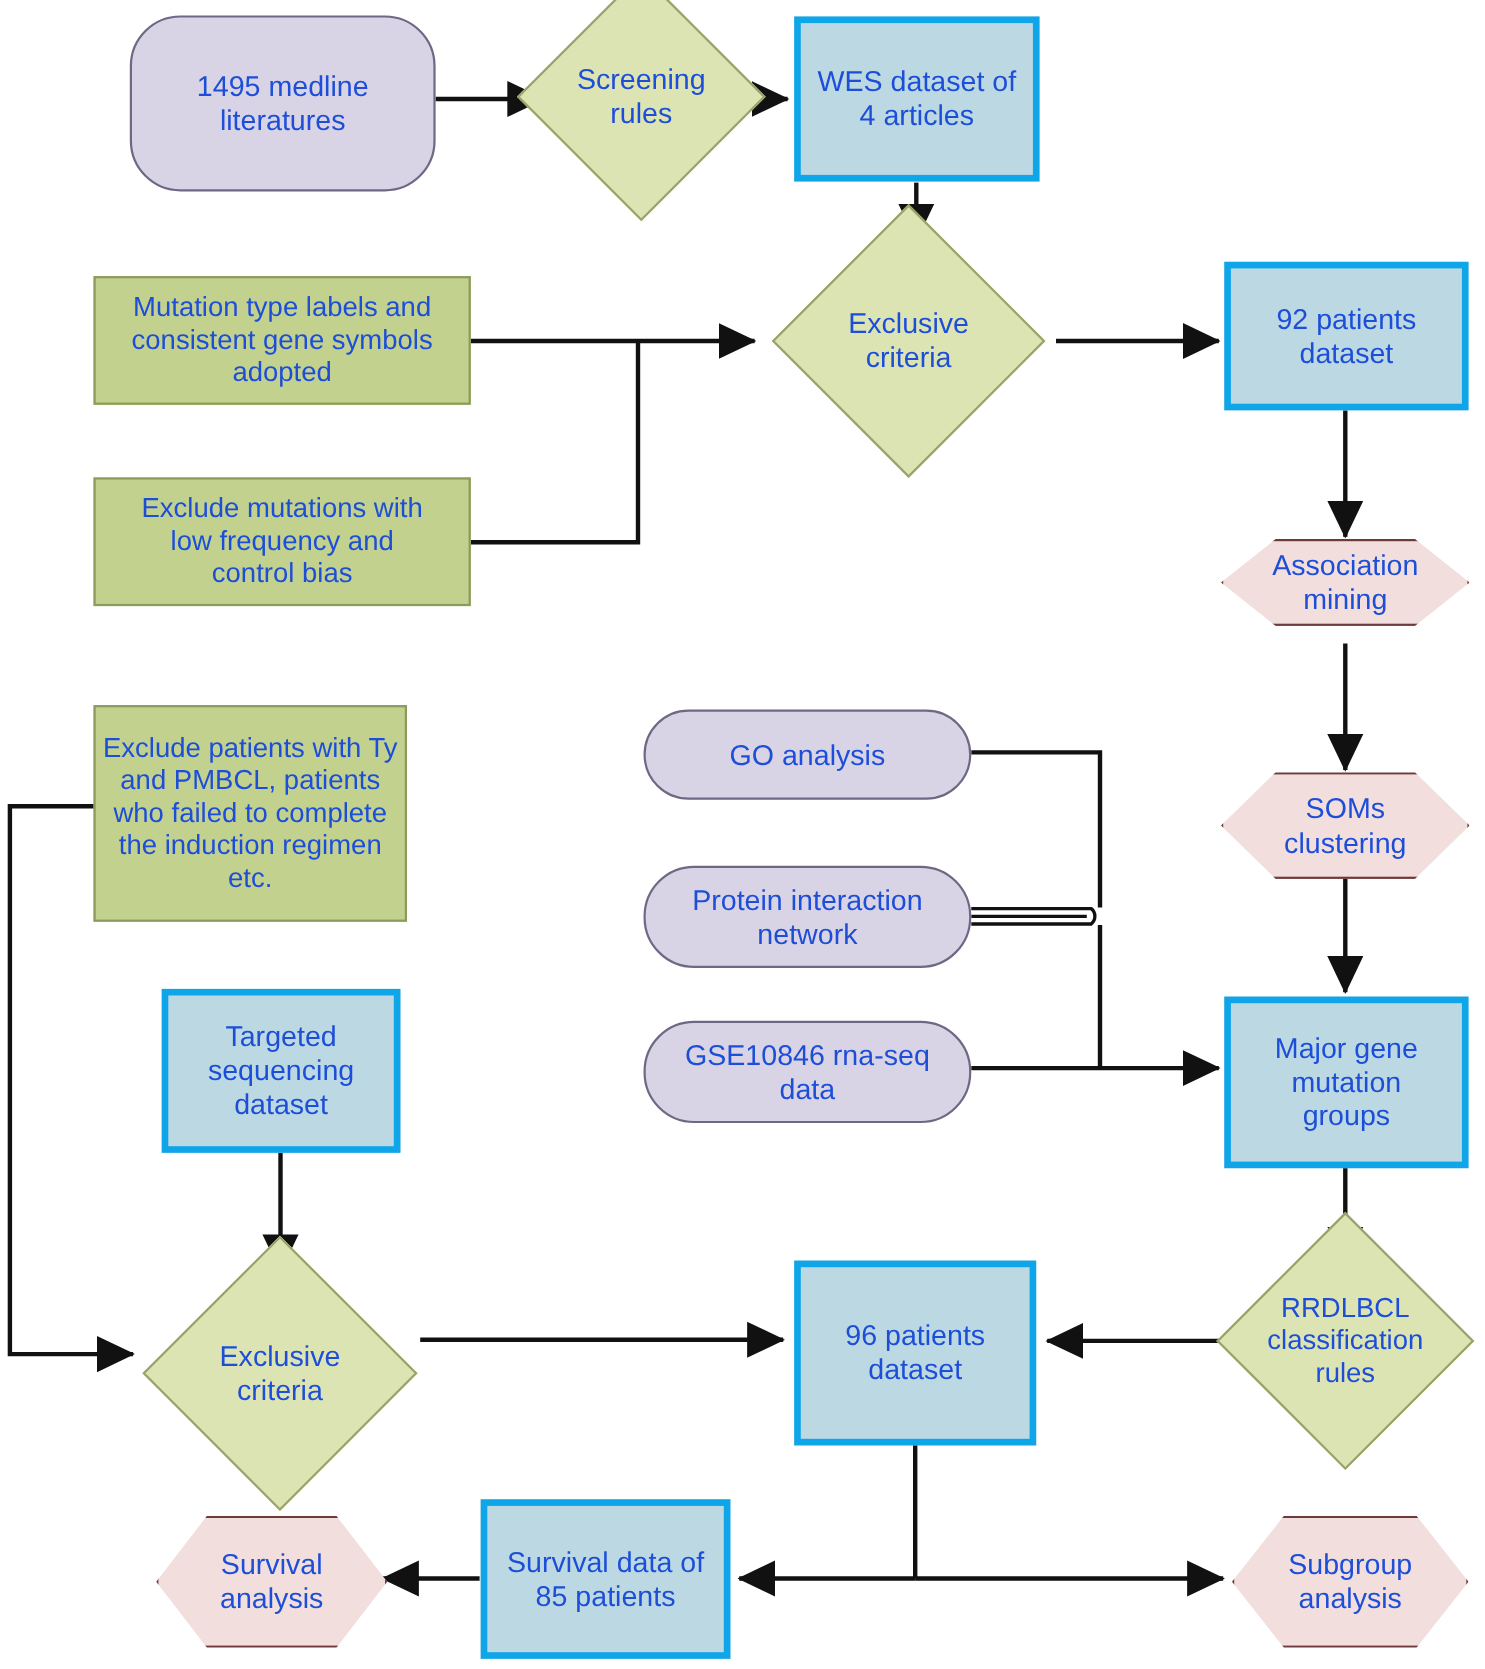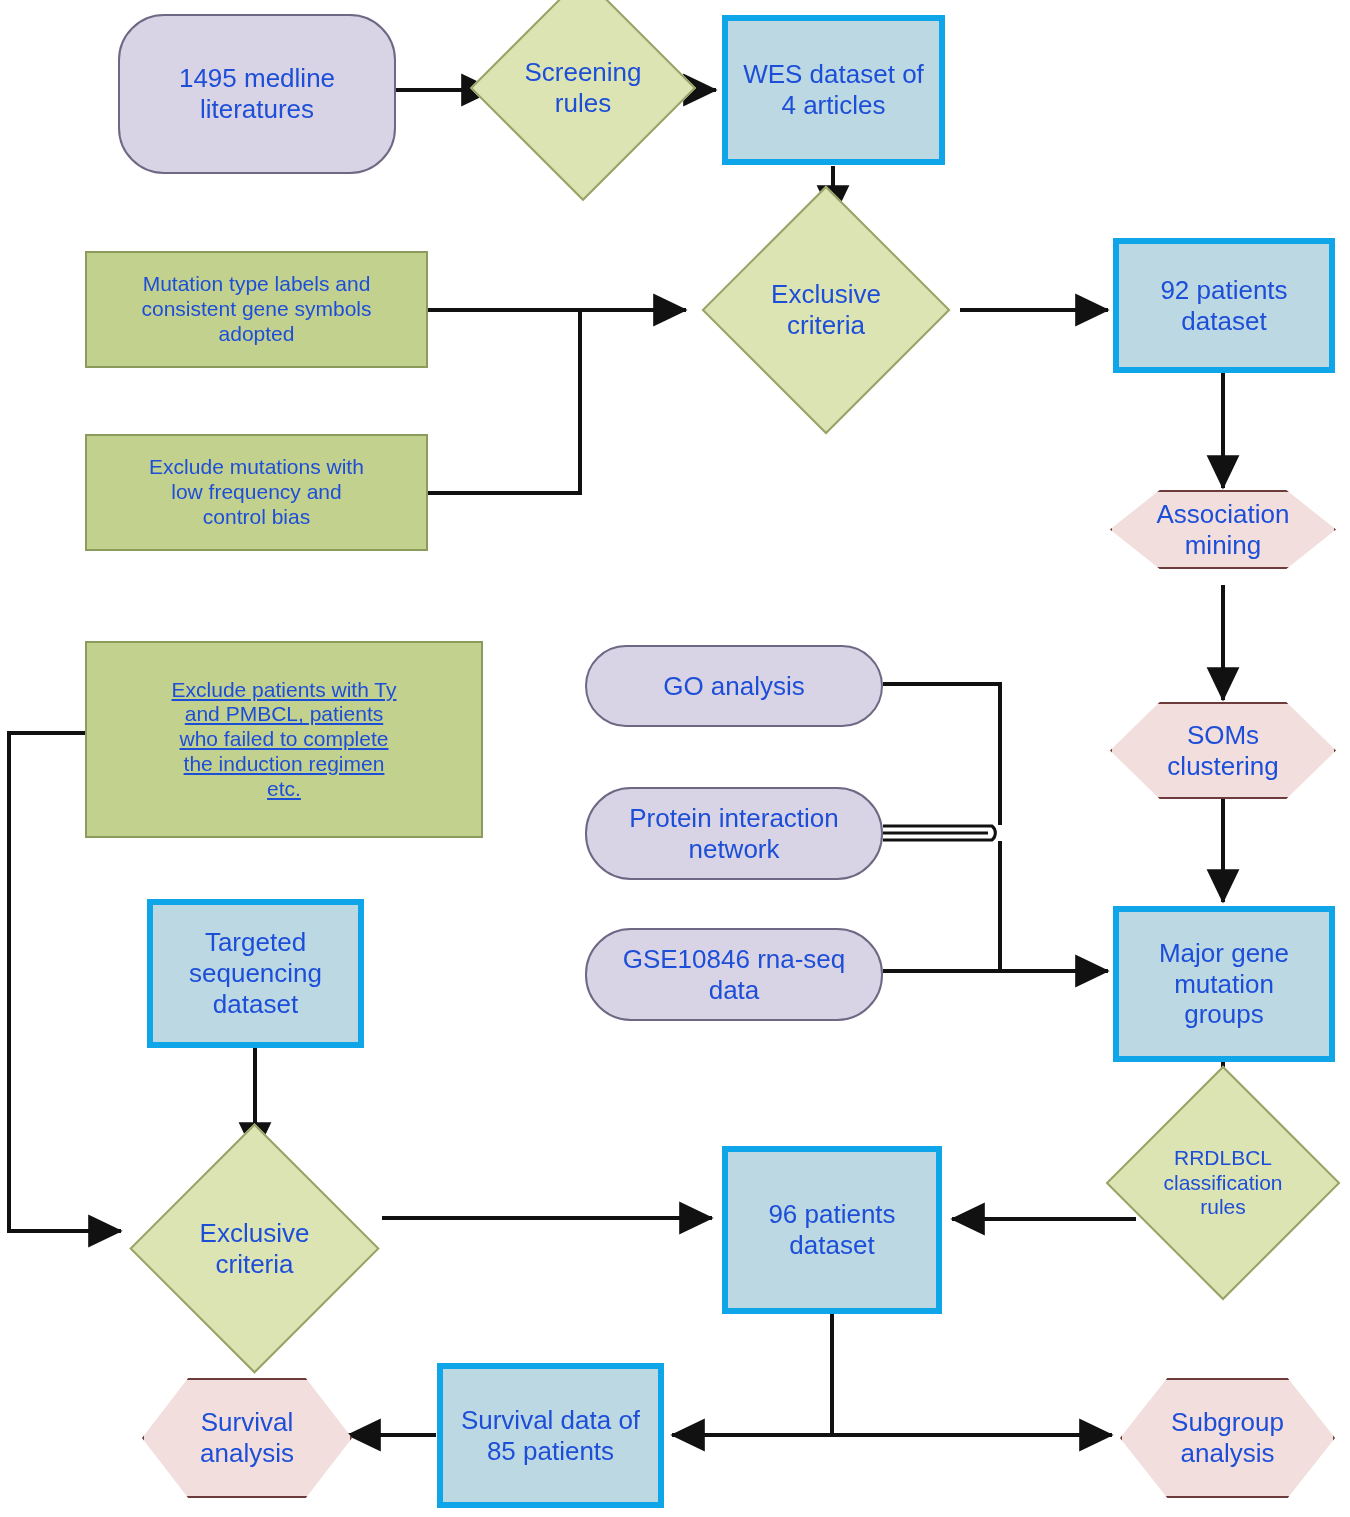--- a/index.html
+++ b/index.html
@@ -84,21 +84,21 @@
     background: #f1dedd;
     border: 2px solid #6d3b3b;
     box-sizing: border-box;
     clip-path: polygon(22% 0%, 78% 0%, 100% 50%, 78% 100%, 22% 100%, 0% 50%);
   }
   .shape-hex .label {
     position: relative;
     z-index: 1;
   }
   .fs-26 { font-size: 26px; }
-  .fs-25 { font-size: 21px; }
+  .fs-25 { font-size: 25px; }
 </style>
 </head>
 <body>
 
 <div id="flow-root">
 
   <svg id="edge-layer" width="1350" height="1517" viewBox="0 0 1350 1517" xmlns="http://www.w3.org/2000/svg">
     <defs>
       <marker id="ah" markerWidth="9" markerHeight="9" refX="8.2" refY="4.5" orient="auto" markerUnits="strokeWidth">
         <path d="M0,0.4 L8.6,4.5 L0,8.6 z" fill="#111111"></path>
@@ -195,21 +195,21 @@
     <span class="label">Association
 mining</span>
   </div>
 
   <div class="node shape-hex fs-26" style="left:1110px; top:702px; width:226px; height:97px;">
     <span class="hex-bg"></span>
     <span class="label">SOMs
 clustering</span>
   </div>
 
-  <div class="node shape-rect-green fs-25" style="left:85px; top:641px; width:398px; height:197px;text-decoration:underline;">
+  <div class="node shape-rect-green fs-25" style="left:85px; top:641px; width:285px; height:197px;">
     <span class="label">Exclude patients with Ty
 and PMBCL, patients
 who failed to complete
 the induction regimen
 etc.</span>
   </div>
 
   <div class="node shape-round-purple fs-26" style="left:585px; top:645px; width:298px; height:82px;">
     <span class="label">GO analysis</span>
   </div>
@@ -234,21 +234,21 @@
     <span class="label">Targeted
 sequencing
 dataset</span>
   </div>
 
   <div class="node shape-diamond fs-26" style="left:166px; top:1160px; width:177px; height:177px;">
     <span class="diamond-bg"></span>
     <span class="label" style="width:240px;">Exclusive criteria</span>
   </div>
 
-  <div class="node shape-diamond fs-25" style="left:1140px; top:1100px; width:166px; height:166px;">
+  <div class="node shape-diamond fs-25" style="left:1140px; top:1136px; width:166px; height:166px;">
     <span class="diamond-bg"></span>
     <span class="label" style="width:190px;">RRDLBCL
 classification
 rules</span>
   </div>
 
   <div class="node shape-rect-blue fs-26" style="left:722px; top:1146px; width:220px; height:168px;">
     <span class="label">96 patients
 dataset</span>
   </div>

